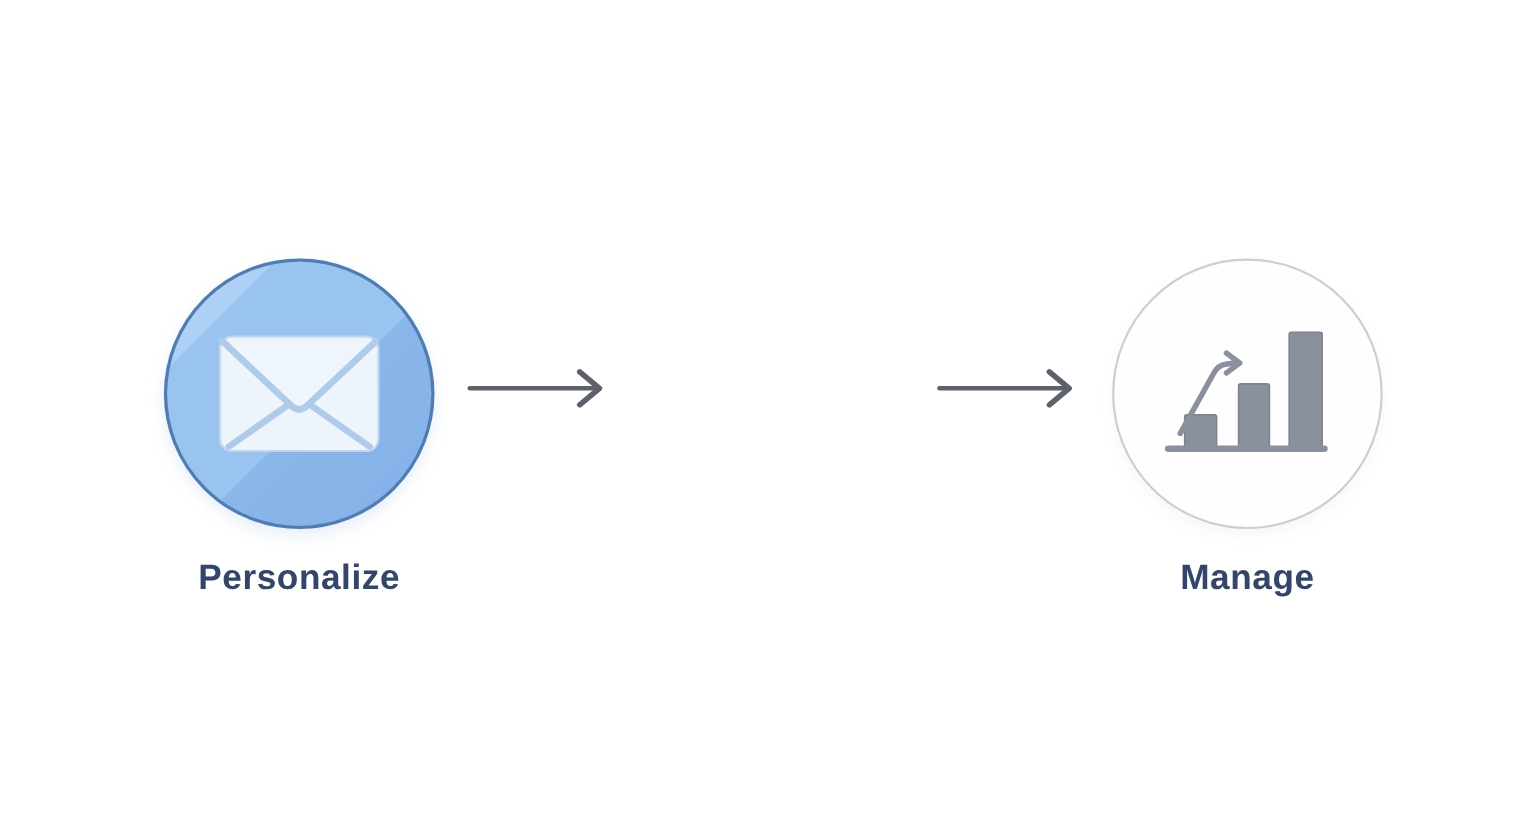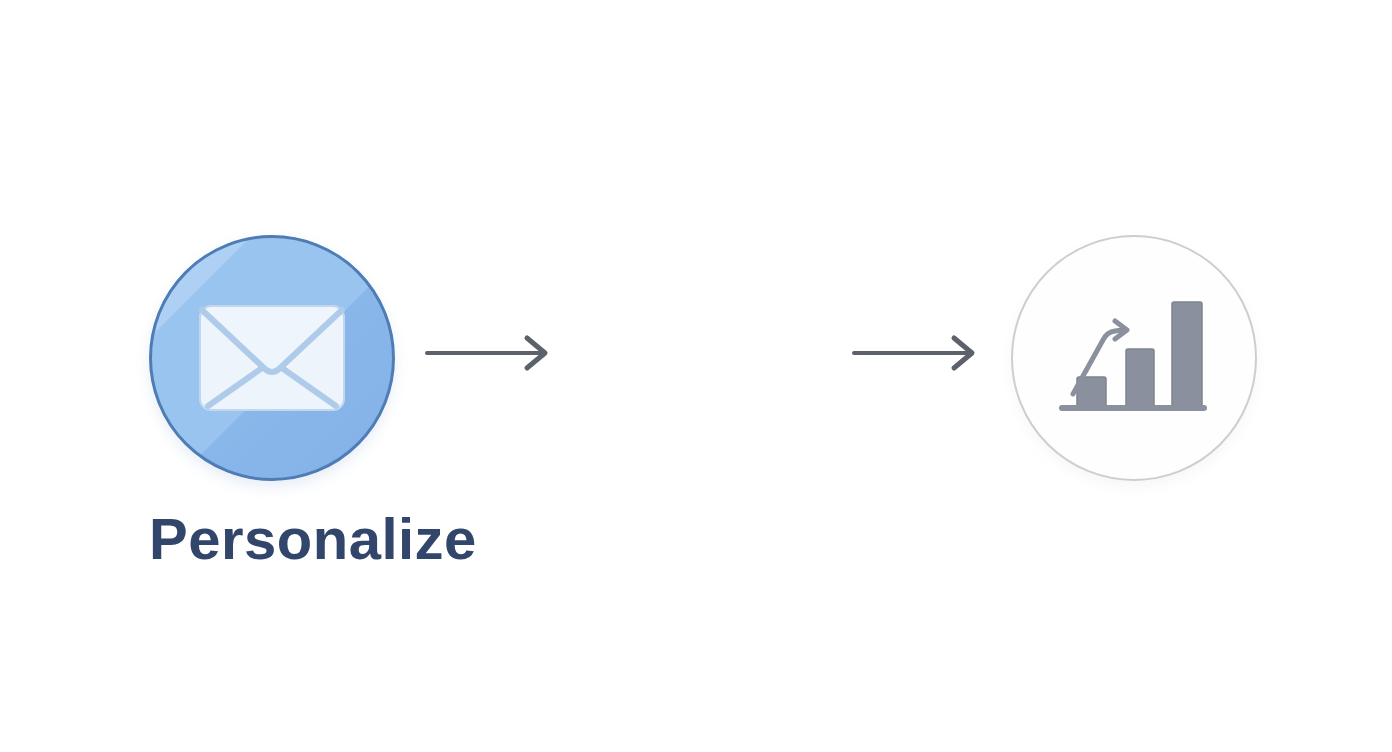--- a/index.html
+++ b/index.html
@@ -43,21 +43,21 @@
       var(--circle-blue-dark, #83b0e7) 100%);
     box-shadow:0 6px 14px rgba(120,160,210,0.18);
   }
   .circle-plain{
     border:2px solid var(--circle-gray-border, #cbced3);
     background:var(--circle-plain-fill, #fefefe);
     box-shadow:0 6px 12px rgba(150,155,165,0.08);
   }
   .step-label{
     margin-top:26px;
-    font-size:58px;
+    font-size:32px;
     font-weight:700;
     letter-spacing:0.5px;
     line-height:1.1;
     color:var(--label-color, #32466b);
   }
   .flow-arrow{
     position:absolute;
     top:333px;
     width:130px;
     height:40px;
@@ -98,15 +98,16 @@
     <div class="circle circle-plain">
       <svg width="150" height="120" viewBox="0 0 150 120">
         <rect x="18" y="79" width="29" height="30" rx="2" fill="#8a909d" stroke="#7d838f" stroke-width="1.5"></rect>
         <rect x="67" y="51" width="28" height="58" rx="2" fill="#8a909d" stroke="#7d838f" stroke-width="1.5"></rect>
         <rect x="113" y="4" width="30" height="105" rx="2" fill="#8a909d" stroke="#7d838f" stroke-width="1.5"></rect>
         <rect x="0" y="107" width="148" height="6" rx="3" fill="#8a909d"></rect>
         <path d="M 14 96 L 44 42 Q 48 34 56 33 L 64 32" fill="none" stroke="#8a909d" stroke-width="5" stroke-linecap="round" stroke-linejoin="round"></path>
         <polyline points="56,23 68,32 56,41" fill="none" stroke="#8a909d" stroke-width="5" stroke-linecap="round" stroke-linejoin="round"></polyline>
       </svg>
     </div>
+    <div class="step-label">Manage</div>
   </div>
 
 </div>
 
 </body></html>

